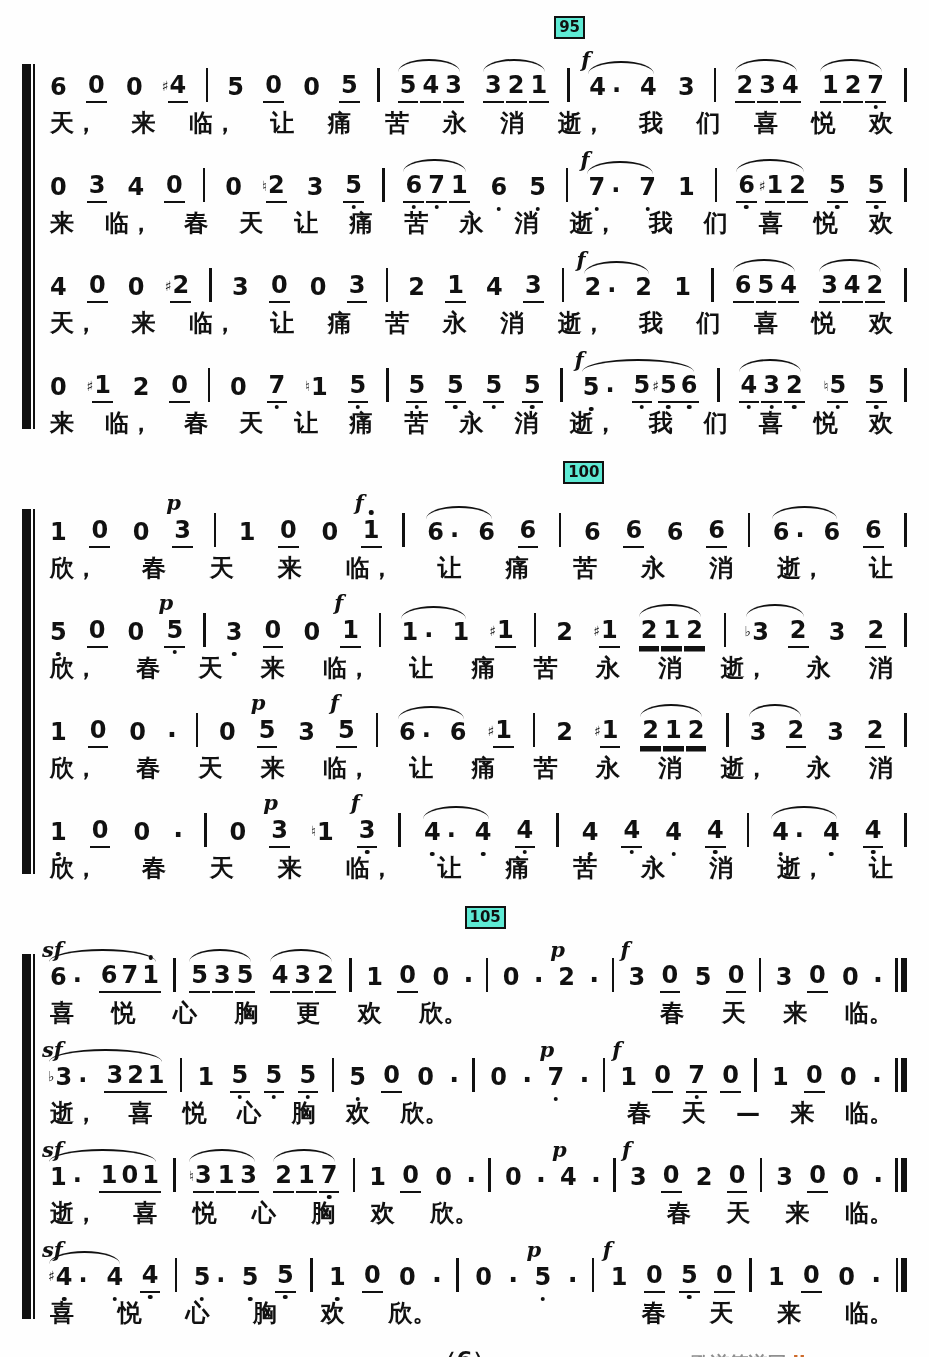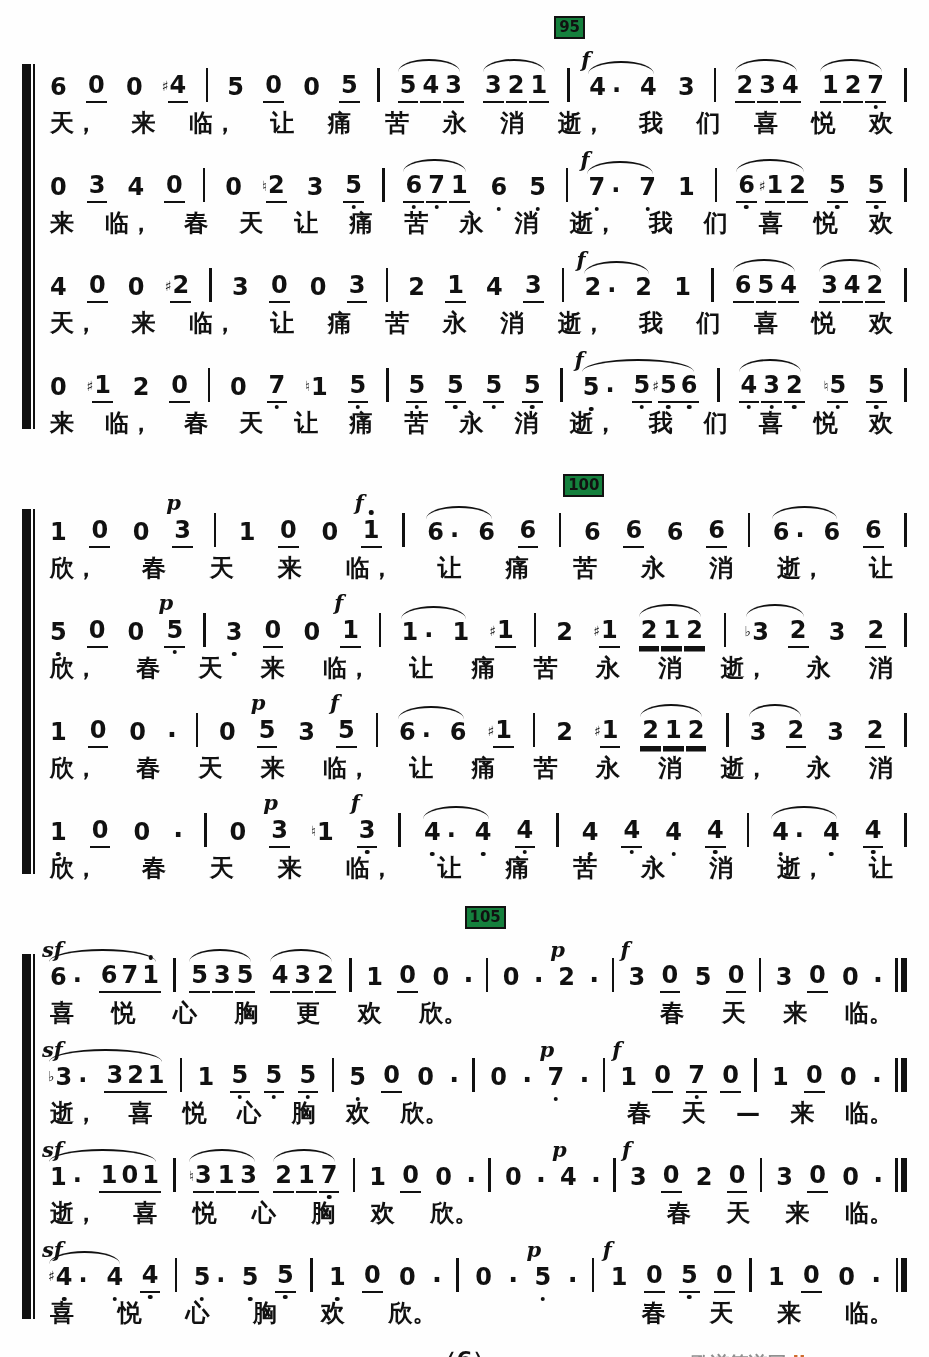--- a/index.html
+++ b/index.html
@@ -4,21 +4,21 @@
 <style>
   html,body{margin:0;padding:0;background:#e8e8e8;}
   .page{position:relative;width:929px;height:1357px;background:#fefefe;margin:0 auto;
         overflow:hidden;box-sizing:border-box;padding:34px 16px 0 16px;color:#111;
         font-family:"DejaVu Sans",sans-serif;}
   .score{width:100%;}
   .system{position:relative;padding:8px 4px 0 30px;margin-bottom:42px;}
   .system.last{margin-bottom:14px;}
   .sysbar{position:absolute;left:6px;top:30px;bottom:8px;width:9px;background:#111;}
   .sysbar:after{content:"";position:absolute;left:11px;top:0;bottom:0;width:2px;background:#111;}
-  .mlabel{position:absolute;top:-18px;border:2px solid #111;padding:0 3px;background:#15803d;
+  .mlabel{position:absolute;top:-18px;border:2px solid #111;padding:0 3px;background:#5eead4;
           font-size:15px;font-weight:700;line-height:19px;font-family:"DejaVu Sans",sans-serif;}
   .staff{margin-bottom:5px;}
   .notesrow{display:flex;justify-content:space-between;align-items:flex-end;
             padding:25px 2px 0 2px;min-height:61px;box-sizing:border-box;}
   .lyricsrow{display:flex;justify-content:space-between;align-items:flex-start;
              padding:0 16px 0 4px;margin-top:7px;font-size:24px;line-height:27px;
              font-weight:700;letter-spacing:0;}
   .lyr{white-space:nowrap;}
   .lyrgap{flex:0 0 118px;}
   
@@ -472,21 +472,21 @@
             <span class="lyr">我</span>
             <span class="lyr">们</span>
             <span class="lyr">喜</span>
             <span class="lyr">悦</span>
             <span class="lyr">欢</span>
           </div>
         </div>
       </div>
       <div class="system">
         <div class="sysbar"></div>
-        <div class="mlabel" style="left: 61%; margin-top: 13px;">100</div>
+        <div class="mlabel" style="left: 61%;">100</div>
         <div class="staff">
           <div class="notesrow">
             <div class="note">
               <span class="num">1</span>
             </div>
             <div class="note">
               <span class="num u1">0</span>
             </div>
             <div class="note">
               <span class="num">0</span>

